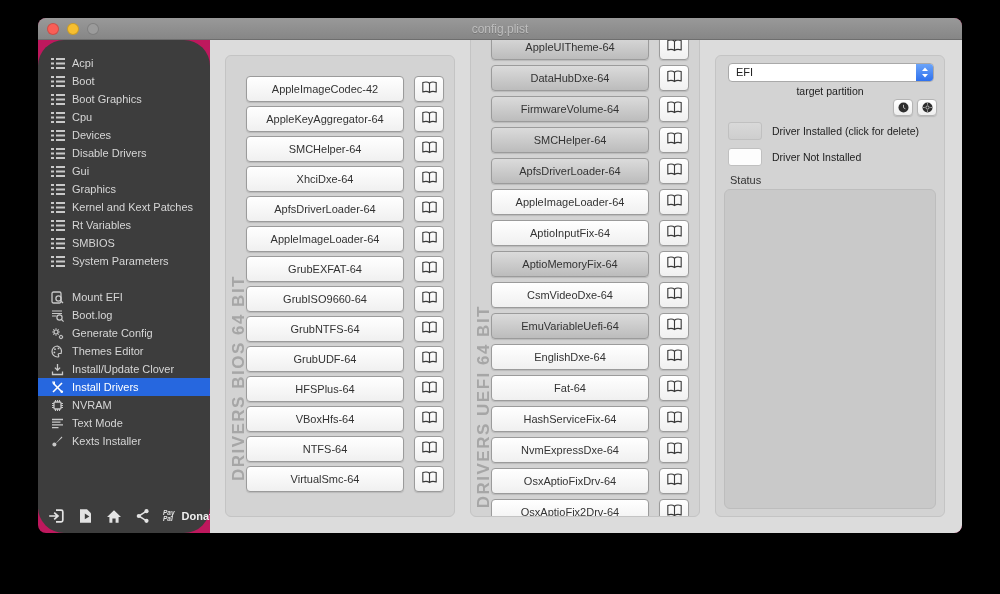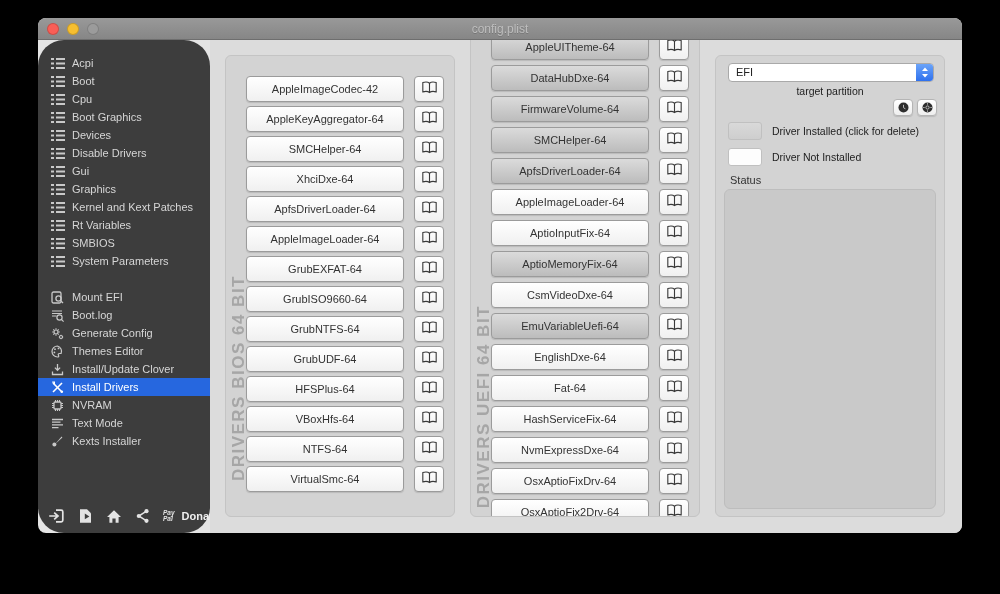--- a/index.html
+++ b/index.html
@@ -1,19 +1,19 @@
 <!DOCTYPE html>
 <html><head>
 <meta charset="utf-8">
 <style>
   html,body{margin:0;padding:0;background:#000;width:1000px;height:594px;
     font-family:"Liberation Sans","DejaVu Sans",sans-serif;-webkit-font-smoothing:antialiased;}
   *{box-sizing:border-box;}
   .window{position:absolute;left:38px;top:18px;width:924px;height:515px;border-radius:8px;
-    overflow:hidden;box-shadow:0 18px 45px rgba(0,0,0,.65), 0 0 0 1px rgba(0,0,0,.45);background:#e5e5e5;}
+    overflow:hidden;box-shadow:0 18px 45px rgba(0,0,0,.65), 0 0 0 1px rgba(0,0,0,.45);background:#be185d;}
   
   .titlebar{position:relative;height:22px;background:linear-gradient(#999,#868686);
     border-bottom:1px solid #6e6e6e;}
   .title{position:absolute;left:0;right:0;top:0;height:22px;line-height:22px;text-align:center;
     font-size:12px;color:#bdbdbd;text-shadow:0 1px 0 rgba(0,0,0,.15);}
   .lights{position:absolute;left:9px;top:5px;display:flex;gap:8px;}
   .light{width:12px;height:12px;border-radius:50%;box-shadow:inset 0 0 0 1px rgba(0,0,0,.18);}
   .light.red{background:#f95e56;} .light.yellow{background:#f6be30;} .light.gray{background:#9b9b9b;}
   
   .wbody{display:flex;height:493px;}
@@ -126,36 +126,36 @@
                 <g fill="currentColor">
                   <rect x="0" y="0" width="3" height="2"></rect>
                   <rect x="0" y="4.5" width="3" height="2"></rect>
                   <rect x="0" y="9" width="3" height="2"></rect>
                   <rect x="5" y="0" width="9" height="2"></rect>
                   <rect x="5" y="4.5" width="9" height="2"></rect>
                   <rect x="5" y="9" width="9" height="2"></rect>
                 </g>
               </svg>
             </span>
+     <span>Boot Graphics</span>
+   </div>
+          <div class="nav-item">
+     <span class="icon">
+              <svg width="14" height="11" viewBox="0 0 14 11">
+                <g fill="currentColor">
+                  <rect x="0" y="0" width="3" height="2"></rect>
+                  <rect x="0" y="4.5" width="3" height="2"></rect>
+                  <rect x="0" y="9" width="3" height="2"></rect>
+                  <rect x="5" y="0" width="9" height="2"></rect>
+                  <rect x="5" y="4.5" width="9" height="2"></rect>
+                  <rect x="5" y="9" width="9" height="2"></rect>
+                </g>
+              </svg>
+            </span>
      <span>Cpu</span>
-   </div>
-          <div class="nav-item">
-     <span class="icon">
-              <svg width="14" height="11" viewBox="0 0 14 11">
-                <g fill="currentColor">
-                  <rect x="0" y="0" width="3" height="2"></rect>
-                  <rect x="0" y="4.5" width="3" height="2"></rect>
-                  <rect x="0" y="9" width="3" height="2"></rect>
-                  <rect x="5" y="0" width="9" height="2"></rect>
-                  <rect x="5" y="4.5" width="9" height="2"></rect>
-                  <rect x="5" y="9" width="9" height="2"></rect>
-                </g>
-              </svg>
-            </span>
-     <span>Boot Graphics</span>
    </div>
           <div class="nav-item">
      <span class="icon">
               <svg width="14" height="11" viewBox="0 0 14 11">
                 <g fill="currentColor">
                   <rect x="0" y="0" width="3" height="2"></rect>
                   <rect x="0" y="4.5" width="3" height="2"></rect>
                   <rect x="0" y="9" width="3" height="2"></rect>
                   <rect x="5" y="0" width="9" height="2"></rect>
                   <rect x="5" y="4.5" width="9" height="2"></rect>

